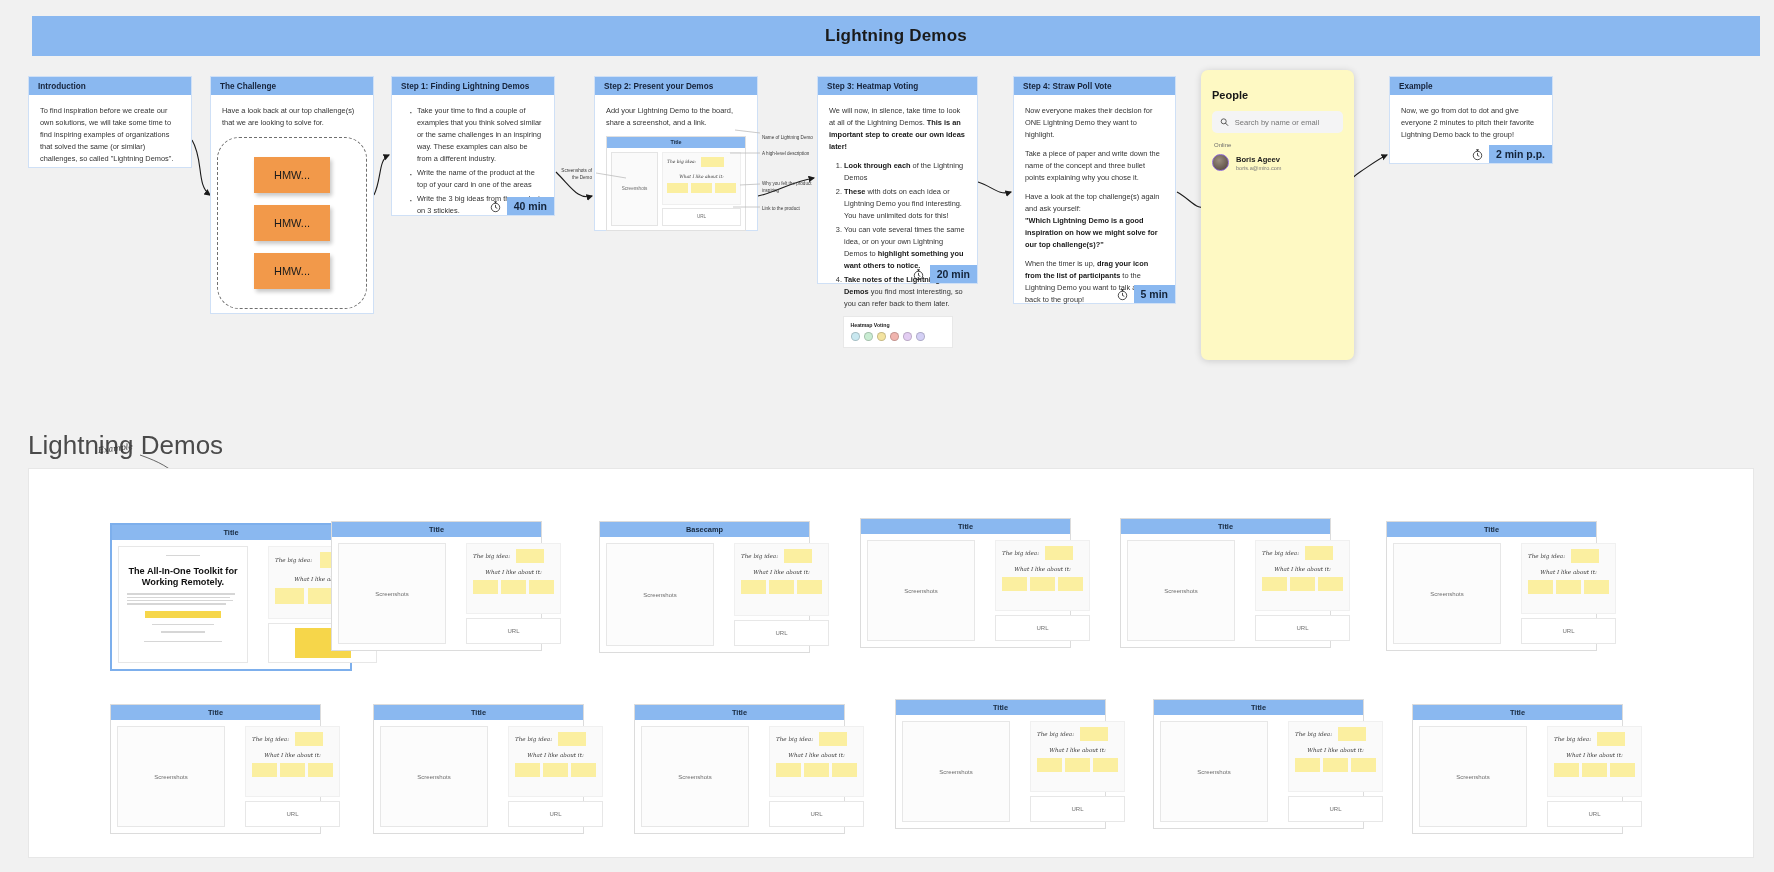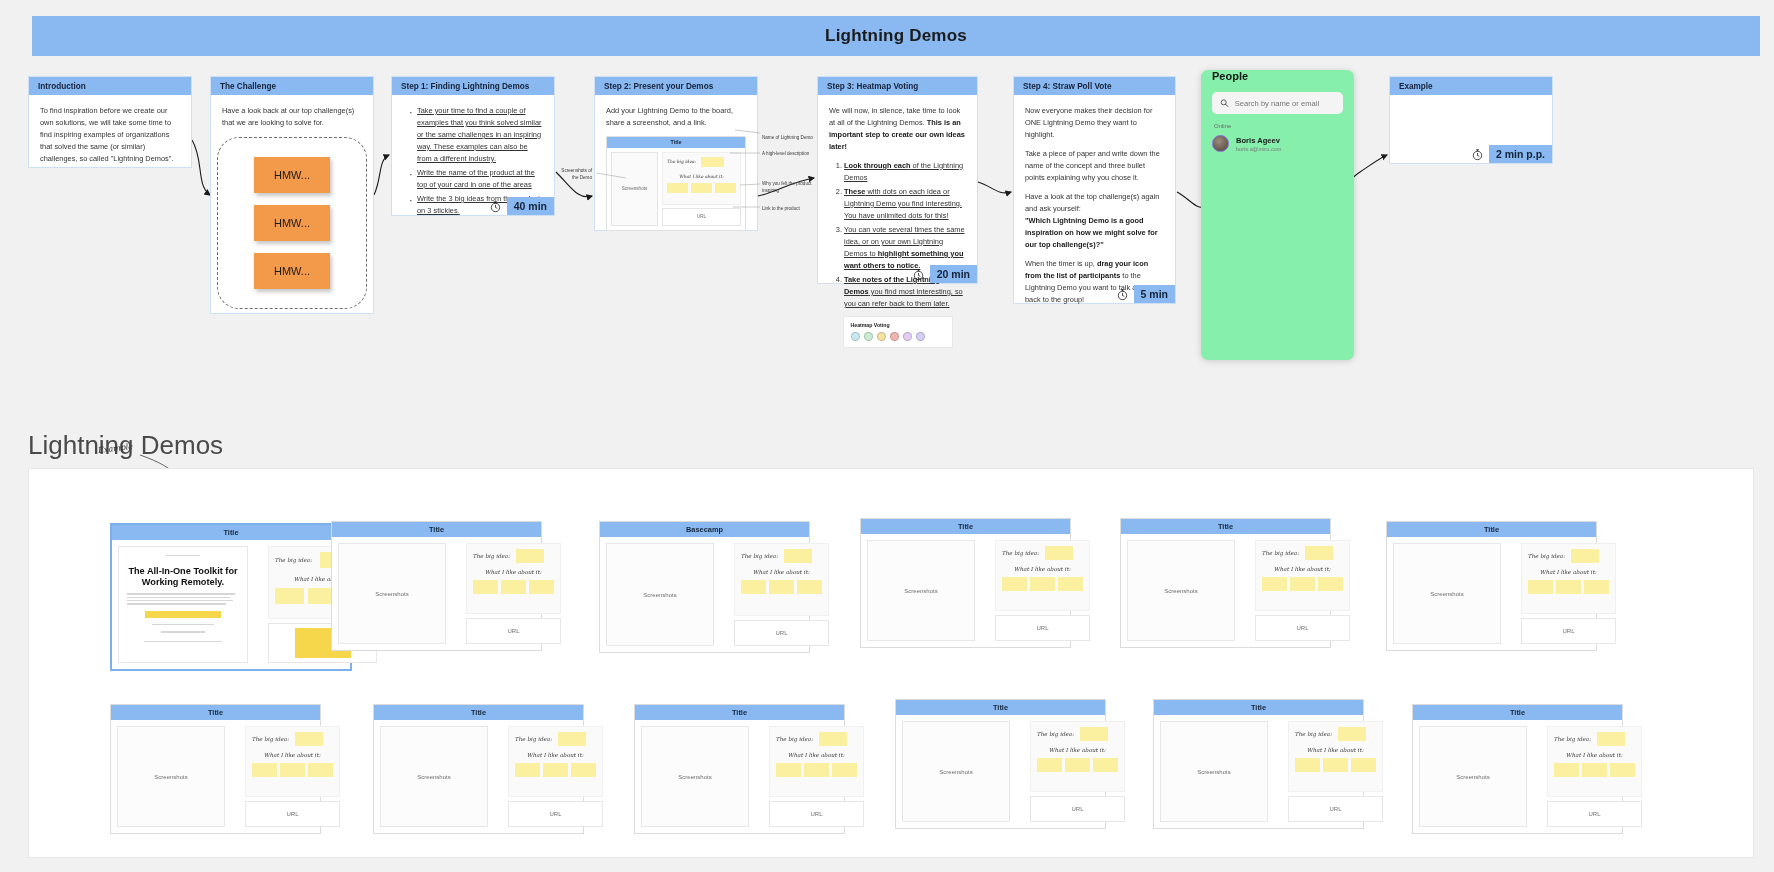--- a/index.html
+++ b/index.html
@@ -31,21 +31,21 @@
     height: 18px;
     display: flex; align-items: center;
     padding-left: 9px;
   }
   .card-head span { font-size: 8.2px; font-weight: bold; color: #16233a; }
   .card-body { padding: 10px 11px 8px 11px; }
   .card-body p { font-size: 7.4px; line-height: 1.62; color: #333; margin-bottom: 7px; }
   .card-body p:last-child { margin-bottom: 0; }
   .card-body b { font-weight: bold; color: #1a1a1a; }
   ul.bullets, ol.nums { margin: 0 0 0 12px; }
-  ul.bullets li, ol.nums li { font-size: 7.4px; line-height: 1.62; color: #333; margin-bottom: 2px; text-decoration: underline; }
+  ul.bullets li, ol.nums li { font-size: 7.4px; line-height: 1.62; color: #333; margin-bottom: 2px; }
   ul.bullets { list-style: none; margin-left: 5px; }
   ul.bullets li { position: relative; padding-left: 9px; }
   ul.bullets li:before { content: "·"; position: absolute; left: 1px; top: -1px; font-size: 11px; }
   ol.nums { margin-left: 15px; }
 
   
   .timer {
     position: absolute; right: 0px; bottom: 0px;
     display: flex; align-items: center; gap: 5px;
   }
@@ -110,23 +110,23 @@
   .heatbox-title { font-size: 5.2px; font-weight: bold; color: #222; margin-bottom: 4px; }
   .dots { display: flex; gap: 4px; }
   .dot { width: 9px; height: 9px; border-radius: 50%; }
 
   
   #card-step4 { left: 1013px; top: 76px; width: 163px; height: 228px; }
 
   
   #people {
     position: absolute; left: 1201px; top: 70px; width: 153px; height: 290px;
-    background: #86efac; border-radius: 7px;
+    background: #fef9c3; border-radius: 7px;
     box-shadow: 0 1px 7px rgba(0,0,0,.16);
-    padding: 0 11px;
+    padding: 19px 11px;
   }
   .people-title { font-size: 11px; font-weight: bold; color: #171717; margin-bottom: 10px; }
   .people-search {
     display: flex; align-items: center; gap: 6px;
     background: #f4f4f5; border-radius: 5px; height: 22px; padding: 0 8px;
   }
   .people-search input {
     border: 0; background: transparent; outline: none;
     font-size: 7.6px; color: #5b5b5b; font-family: "Liberation Sans", sans-serif;
     width: 100%;
@@ -378,20 +378,23 @@
         <div class="person-name">Boris Ageev</div>
         <div class="person-mail">boris.a@miro.com</div>
       </div>
     </div>
   </div>
 
   <div class="card" id="card-present">
     <div class="card-head">
       <span>Example</span>
     </div>
+    <div class="card-body">
+      <p>Now, we go from dot to dot and give everyone 2 minutes to pitch their favorite Lightning Demo back to the group!</p>
+    </div>
     <div class="timer">
       <svg class="timer-clock" viewBox="0 0 20 20">
         <circle cx="10" cy="11.5" r="6.5" fill="none" stroke="#1a1a1a" stroke-width="1.2"></circle>
         <line x1="10" y1="11.5" x2="10" y2="7.5" stroke="#1a1a1a" stroke-width="1.2"></line>
         <line x1="10" y1="11.5" x2="12.8" y2="12.8" stroke="#1a1a1a" stroke-width="1.2"></line>
         <line x1="8" y1="2.8" x2="12" y2="2.8" stroke="#1a1a1a" stroke-width="1.4"></line>
         <line x1="10" y1="2.8" x2="10" y2="5" stroke="#1a1a1a" stroke-width="1.4"></line>
       </svg>
       <div class="timer-pill">2 min p.p.</div>
     </div>

